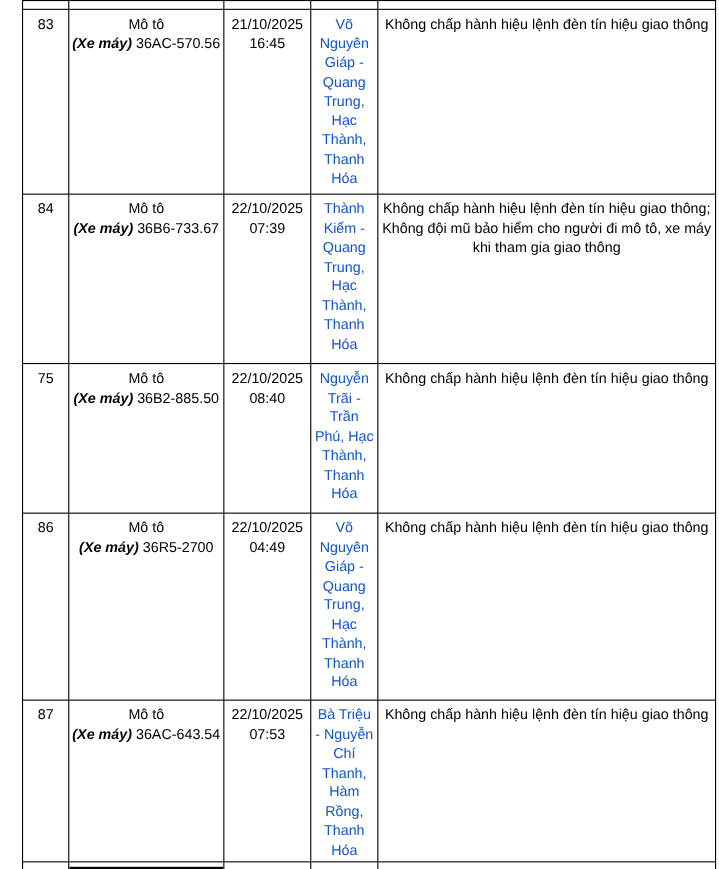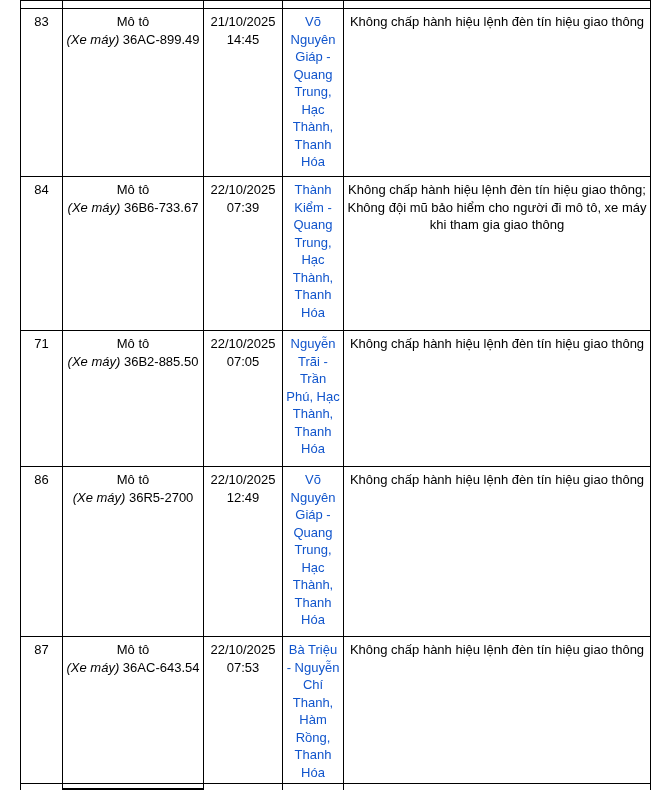--- a/index.html
+++ b/index.html
@@ -27,21 +27,21 @@
     vertical-align: top;
     text-align: center;
     padding: 4px 2px 2px 2px;
     overflow: hidden;
     word-wrap: break-word;
   }
   tr.partial-top { height: 8px; }
   tr.partial-top td, tr.partial-bottom td { padding: 0; }
   tr.partial-bottom { height: 7px; }
   tr.partial-bottom td { border-bottom: none; }
-  .vehicle-sub { font-style: italic; }
+  .vehicle-sub { font-style: italic; font-weight: bold; }
   .loc-link { color: #1155cc; text-align: center; }
   .img-edge {
     margin-top: 4px;
     border-top: 2px solid #000000;
     height: 0;
   }
 </style>
 </head>
 <body>
 
@@ -60,67 +60,67 @@
       <td></td>
       <td></td>
       <td></td>
       <td></td>
     </tr>
 
     <tr style="height:168px">
       <td>83</td>
       <td>
         <div>Mô tô</div>
-        <div><span class="vehicle-sub">(Xe máy)</span> <span>36AC-899.49</span></div>
+        <div><span class="vehicle-sub">(Xe máy)</span> <span>36AC-570.56</span></div>
       </td>
       <td>
         <div>21/10/2025</div>
-        <div>14:45</div>
+        <div>16:45</div>
       </td>
       <td><span class="loc-link">Võ Nguyên Giáp - Quang Trung, Hạc Thành, Thanh Hóa</span></td>
       <td>Không chấp hành hiệu lệnh đèn tín hiệu giao thông</td>
     </tr>
 
     <tr style="height:154px">
       <td>84</td>
       <td>
         <div>Mô tô</div>
         <div><span class="vehicle-sub">(Xe máy)</span> <span>36B6-733.67</span></div>
       </td>
       <td>
         <div>22/10/2025</div>
         <div>07:39</div>
       </td>
       <td><span class="loc-link">Thành Kiểm - Quang Trung, Hạc Thành, Thanh Hóa</span></td>
       <td>Không chấp hành hiệu lệnh đèn tín hiệu giao thông; Không đội mũ bảo hiểm cho người đi mô tô, xe máy khi tham gia giao thông</td>
     </tr>
 
     <tr style="height:136px">
-      <td>71</td>
+      <td>75</td>
       <td>
         <div>Mô tô</div>
         <div><span class="vehicle-sub">(Xe máy)</span> <span>36B2-885.50</span></div>
       </td>
       <td>
         <div>22/10/2025</div>
-        <div>07:05</div>
+        <div>08:40</div>
       </td>
       <td><span class="loc-link">Nguyễn Trãi - Trần Phú, Hạc Thành, Thanh Hóa</span></td>
       <td>Không chấp hành hiệu lệnh đèn tín hiệu giao thông</td>
     </tr>
 
     <tr style="height:170px">
       <td>86</td>
       <td>
         <div>Mô tô</div>
         <div><span class="vehicle-sub">(Xe máy)</span> <span>36R5-2700</span></div>
       </td>
       <td>
         <div>22/10/2025</div>
-        <div>12:49</div>
+        <div>04:49</div>
       </td>
       <td><span class="loc-link">Võ Nguyên Giáp - Quang Trung, Hạc Thành, Thanh Hóa</span></td>
       <td>Không chấp hành hiệu lệnh đèn tín hiệu giao thông</td>
     </tr>
 
     <tr style="height:147px">
       <td>87</td>
       <td>
         <div>Mô tô</div>
         <div><span class="vehicle-sub">(Xe máy)</span> <span>36AC-643.54</span></div>

